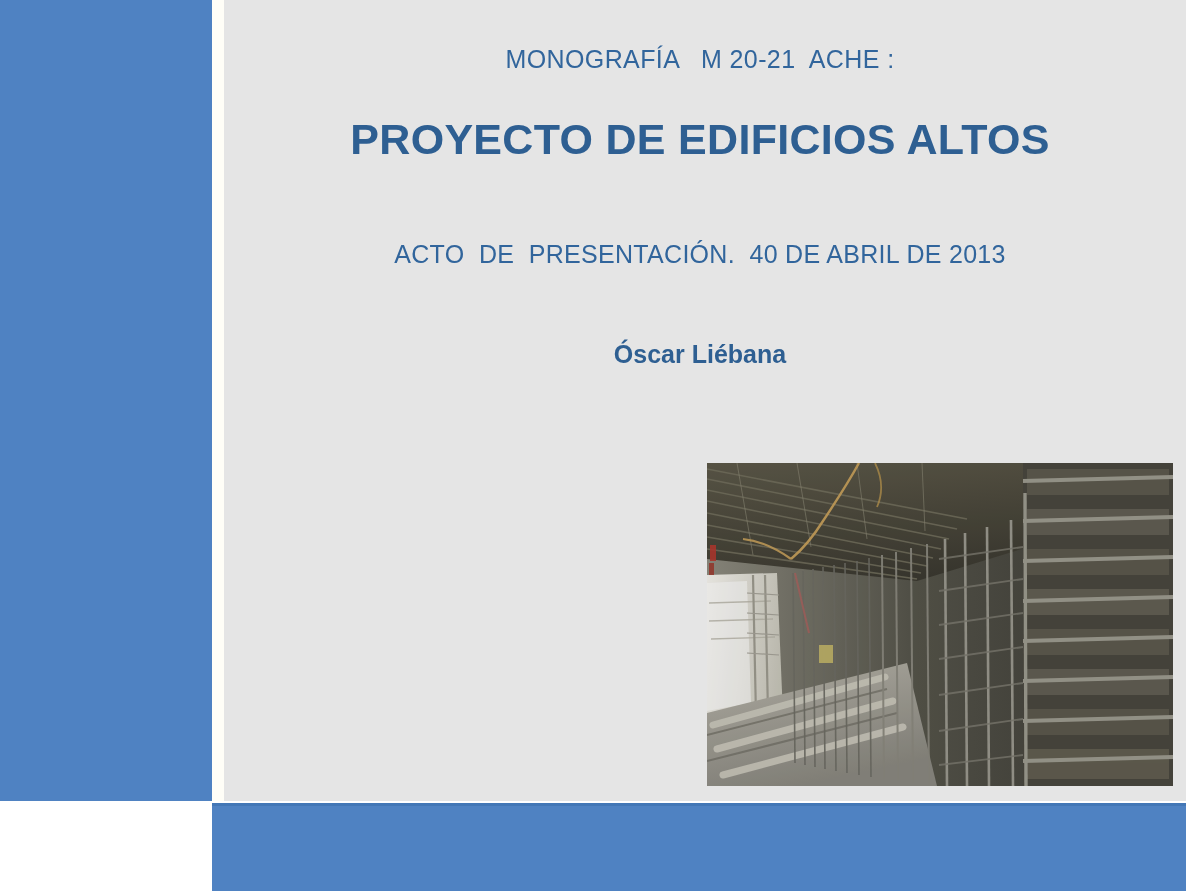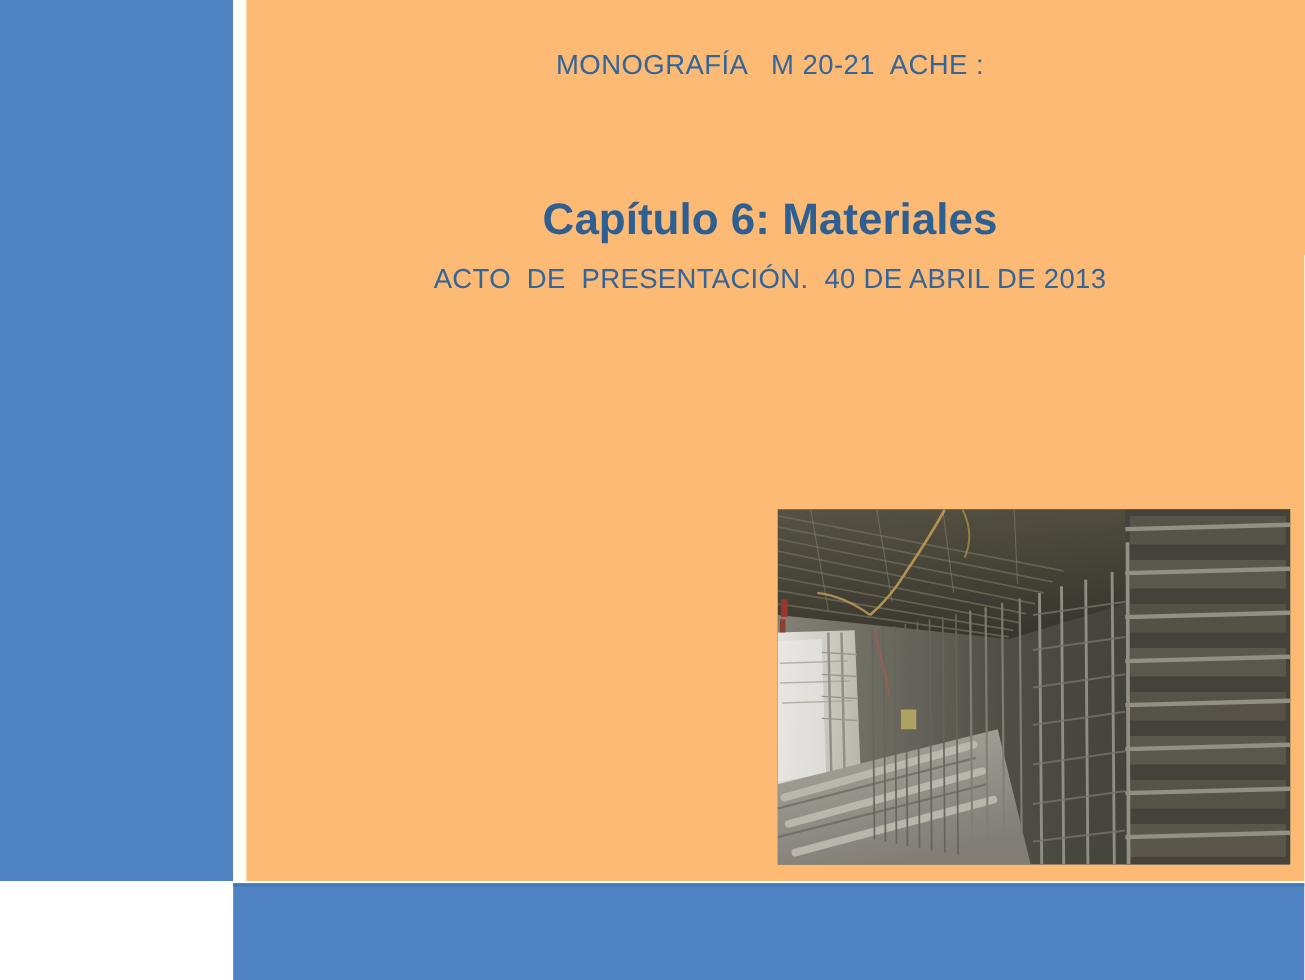--- a/index.html
+++ b/index.html
@@ -36,21 +36,21 @@
     background: #fffef7;
   }
 
   
   #content {
     position: absolute;
     left: 224px;
     top: 0;
     width: 962px;
     height: 801px;
-    background: #fdba74;
+    background: #e5e5e5;
   }
 
   #kicker {
     position: absolute;
     left: 0;
     top: 45px;
     width: 952px;
     text-align: center;
     font-size: 25px;
     color: #31659c;
@@ -166,25 +166,26 @@
 
 <div id="slide">
 
   <div id="left-bar"></div>
   <div id="left-strip"></div>
 
   <div id="content">
 
     <div id="kicker">MONOGRAFÍA   M 20-21  ACHE :</div>
 
-
-    <div id="title-sub">Capítulo 6: Materiales</div>
+    <div id="title-main">PROYECTO DE EDIFICIOS ALTOS</div>
+
 
     <div id="event-line">ACTO  DE  PRESENTACIÓN.  40 DE ABRIL DE 2013</div>
 
+    <div id="author-name">Óscar Liébana</div>
 
 
     <div id="photo" aria-label="Construction photo of a dense steel rebar reinforcement cage receding in perspective inside a formwork corridor, daylight at the far left">
       <svg width="466" height="323" viewBox="0 0 466 323" xmlns="http://www.w3.org/2000/svg">
         <defs>
           <linearGradient id="ceil" x1="0" y1="0" x2="0.35" y2="1">
             <stop offset="0" stop-color="#5d5949"></stop>
             <stop offset="1" stop-color="#3c3a31"></stop>
           </linearGradient>
           <linearGradient id="deep" x1="0" y1="0" x2="1" y2="0">

